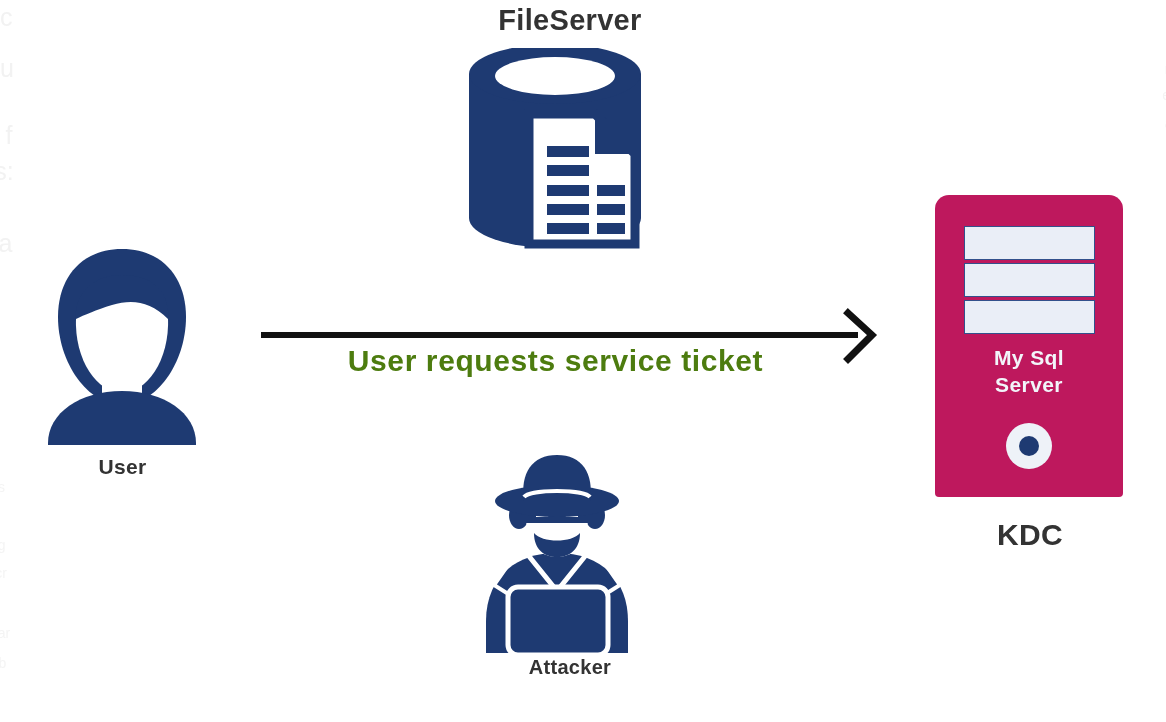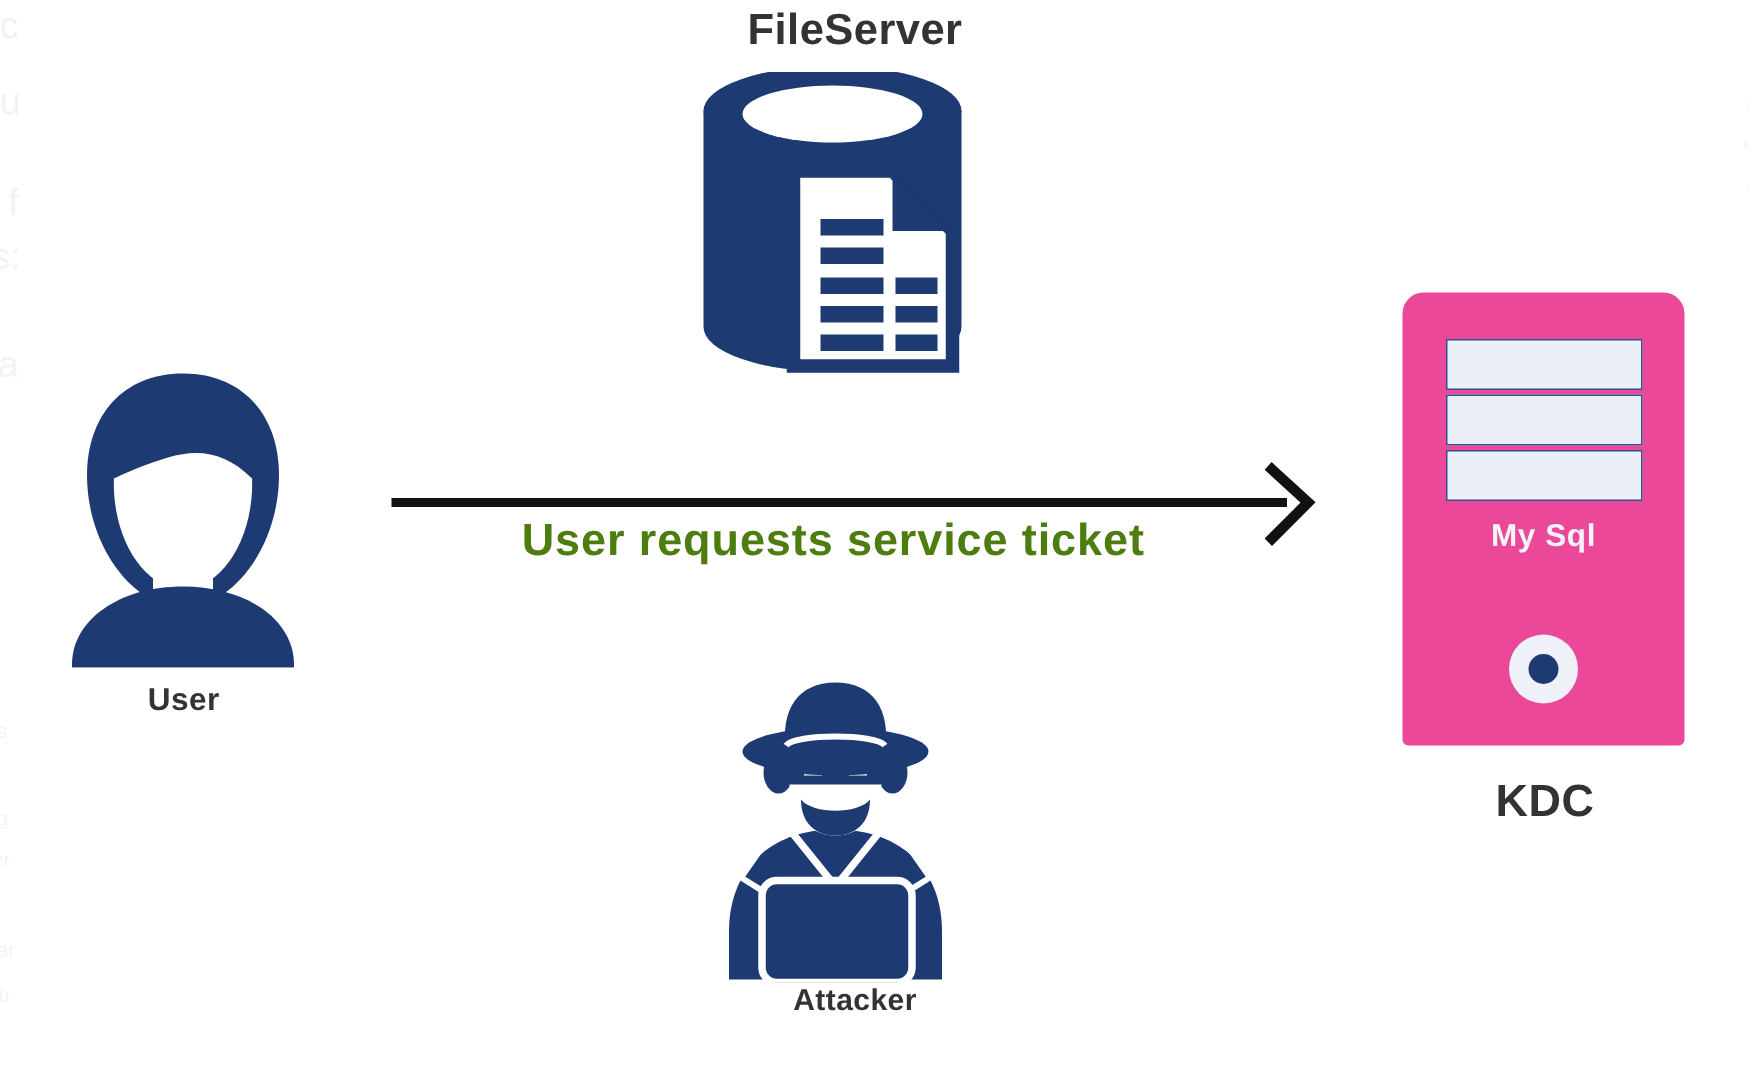--- a/index.html
+++ b/index.html
@@ -61,21 +61,21 @@
   #attacker-title { left: 455px; top: 656px; width: 230px; font-size: 20px; }
 
   
   #kdc-group { position: absolute; left: 930px; top: 195px; width: 200px; height: 305px; }
   #kdc-title { left: 930px; top: 518px; width: 200px; font-size: 30px; }
 
   .server-tower {
     position: absolute;
     left: 5px; top: 0px;
     width: 188px; height: 302px;
-    background: #ec4899;
+    background: #be185d;
     border-radius: 14px 14px 4px 4px;
   }
   .server-bar {
     position: absolute;
     left: 29px;
     width: 131px;
     height: 34px;
     background: #eaeef7;
     border: 1px solid #33508c;
     box-sizing: border-box;
@@ -261,19 +261,20 @@
   </div>
   <div class="node-title" id="attacker-title">Attacker</div>
 
   <div id="kdc-group">
     <div class="server-tower">
       <div class="server-bar b1"></div>
       <div class="server-bar b2"></div>
       <div class="server-bar b3"></div>
       <div class="server-label">
         <div>My Sql</div>
+        <div>Server</div>
       </div>
       <div class="server-power"></div>
     </div>
   </div>
   <div class="node-title" id="kdc-title">KDC</div>
 
 </div>
 
 </body></html>

